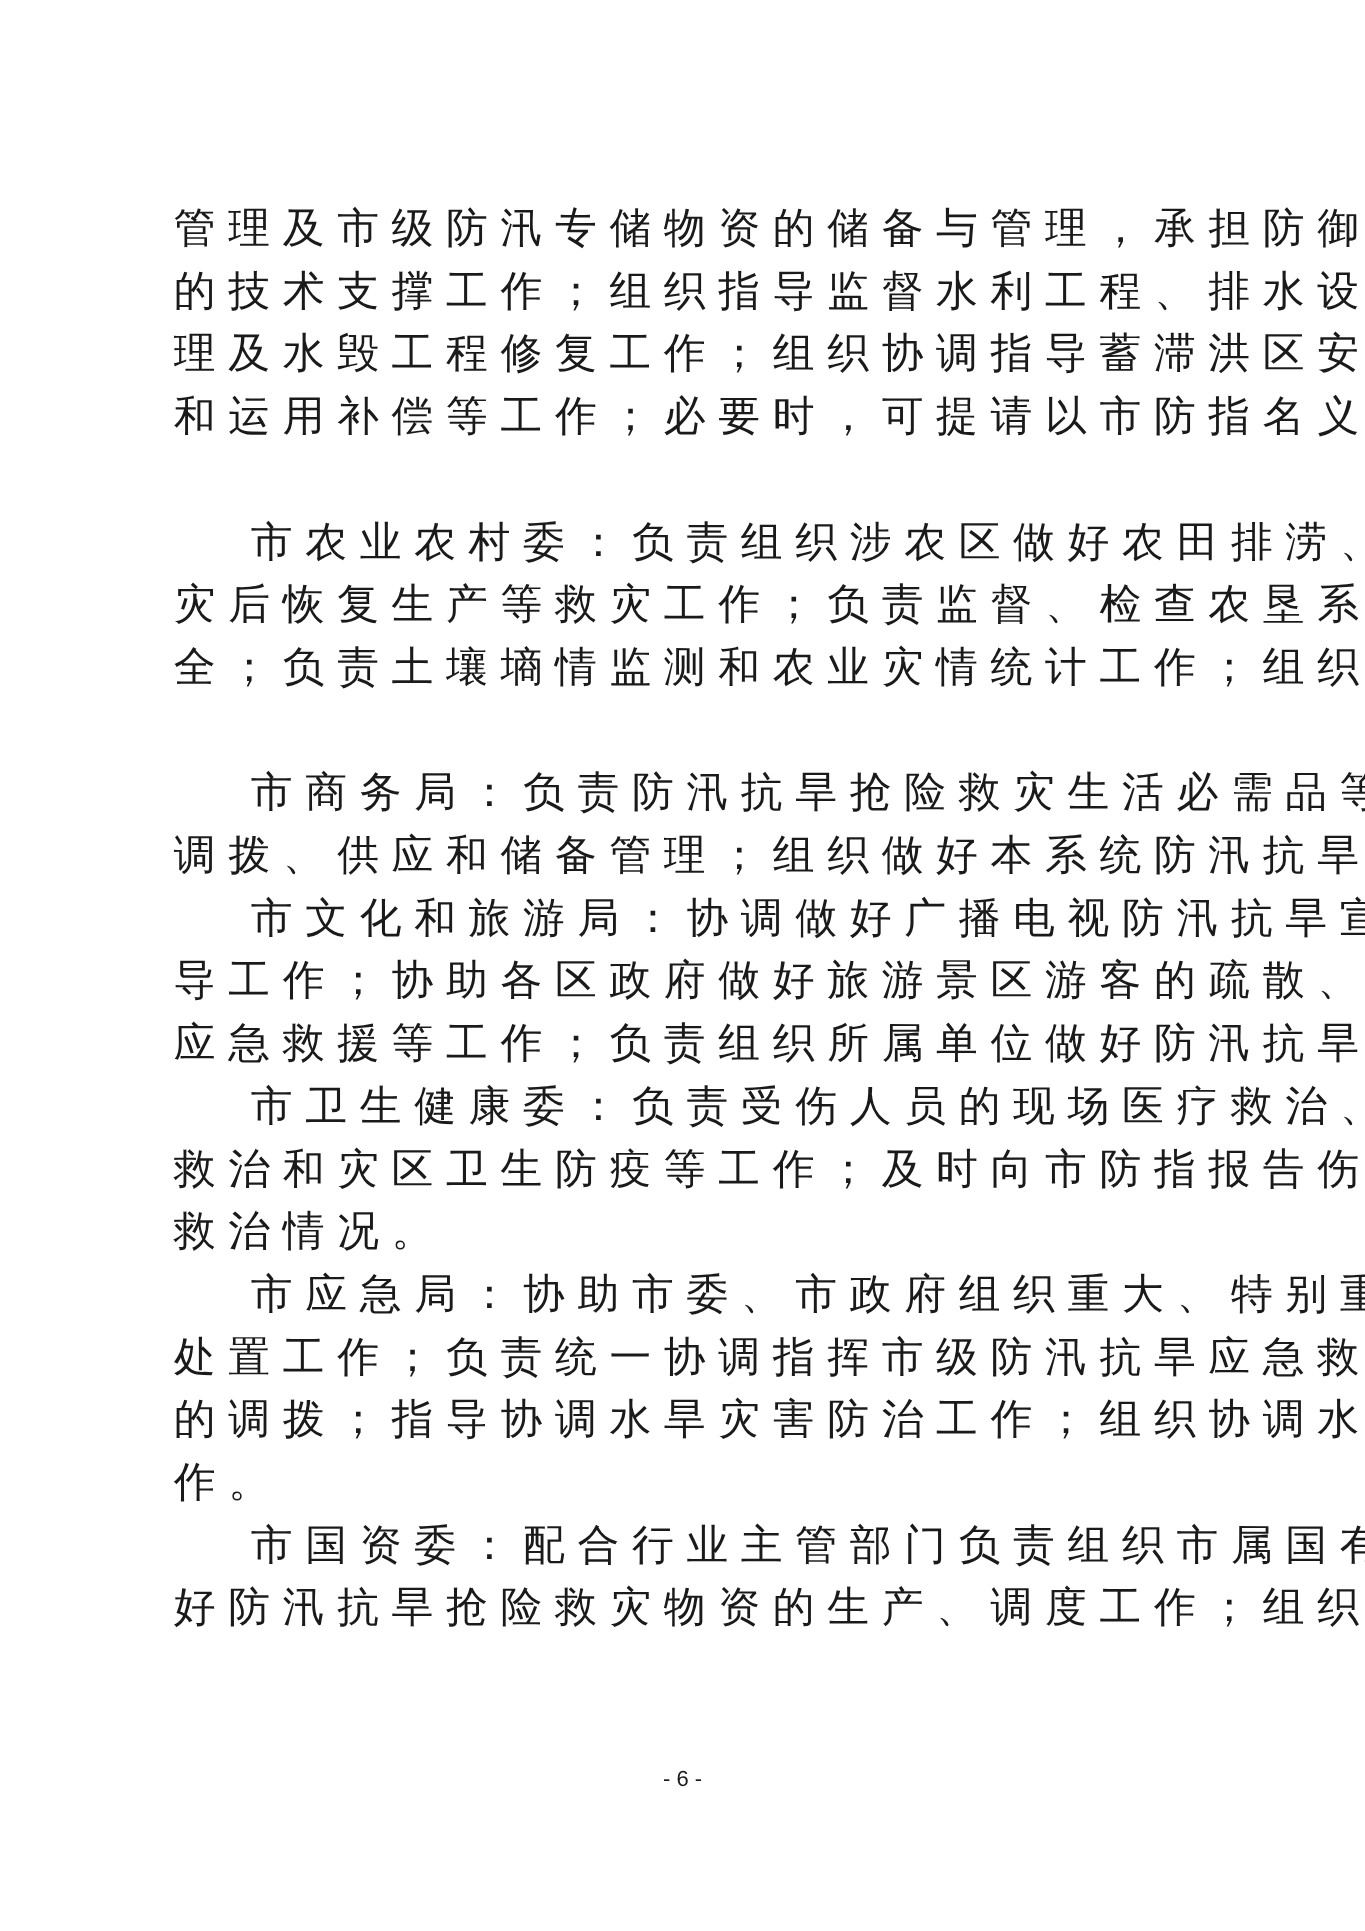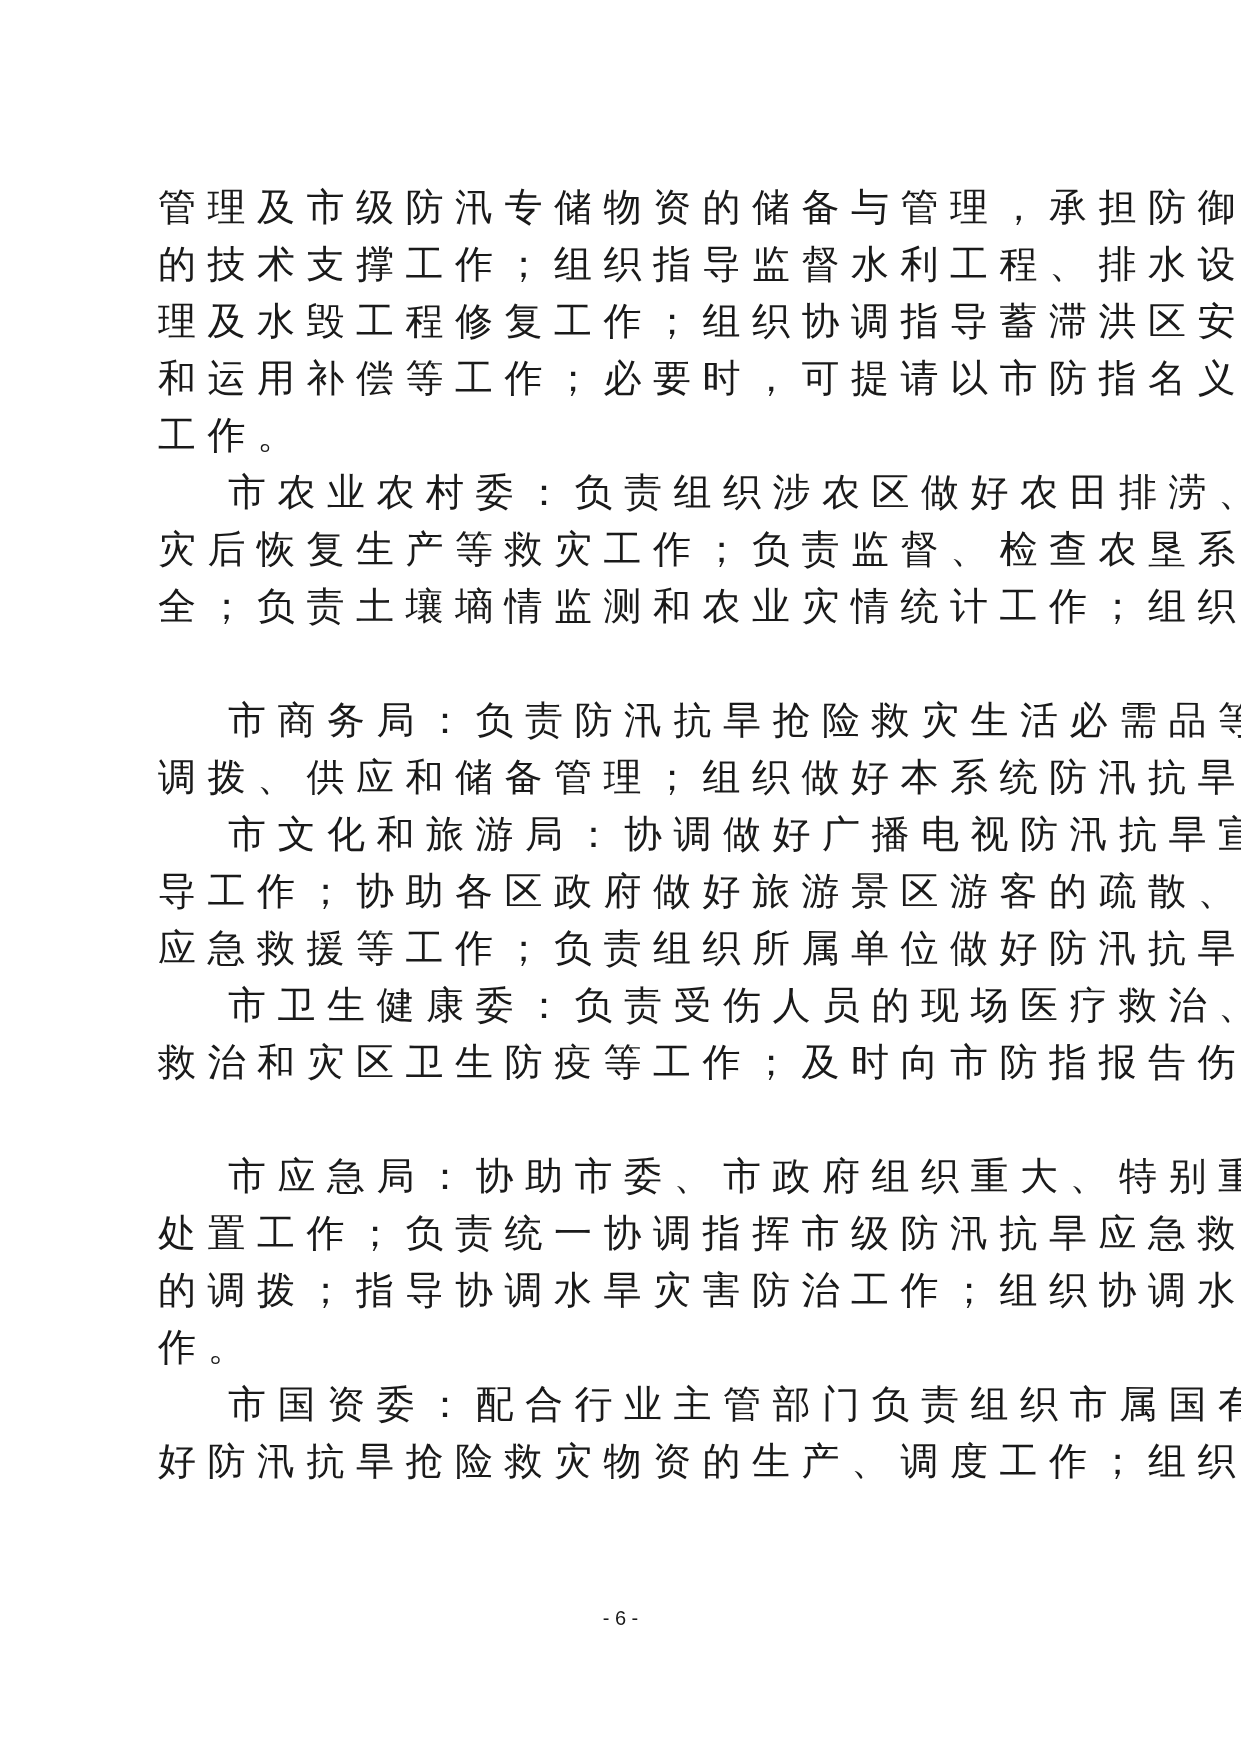--- a/index.html
+++ b/index.html
@@ -29,35 +29,35 @@
   }
 </style>
 </head>
 <body>
 
 <div class="page">
   <div class="line" style="top:179px">管理及市级防汛专储物资的储备与管理，承担防御洪水应急抢险</div>
   <div class="line" style="top:236px">的技术支撑工作；组织指导监督水利工程、排水设施安全运行管</div>
   <div class="line" style="top:293px">理及水毁工程修复工作；组织协调指导蓄滞洪区安全建设、管理</div>
   <div class="line" style="top:350px">和运用补偿等工作；必要时，可提请以市防指名义部署相关防治</div>
-  <div class="line" style="top:407px">工作。</div>
 
   <div class="line indent" style="top:464px">市农业农村委：负责组织涉农区做好农田排涝、农业抗旱及</div>
   <div class="line" style="top:521px">灾后恢复生产等救灾工作；负责监督、检查农垦系统防汛抗旱安</div>
   <div class="line" style="top:578px">全；负责土壤墒情监测和农业灾情统计工作；组织落实渔业防潮</div>
 
   <div class="line indent" style="top:692px">市商务局：负责防汛抗旱抢险救灾生活必需品等消费品物资</div>
   <div class="line" style="top:749px">调拨、供应和储备管理；组织做好本系统防汛抗旱自保等工作。</div>
 
   <div class="line indent" style="top:806px">市文化和旅游局：协调做好广播电视防汛抗旱宣传、舆论引</div>
   <div class="line" style="top:863px">导工作；协助各区政府做好旅游景区游客的疏散、转移、避险、</div>
   <div class="line" style="top:920px">应急救援等工作；负责组织所属单位做好防汛抗旱自保工作。</div>
 
   <div class="line indent" style="top:977px">市卫生健康委：负责受伤人员的现场医疗救治、转运、院内</div>
   <div class="line" style="top:1034px">救治和灾区卫生防疫等工作；及时向市防指报告伤员数量及医疗</div>
+  <div class="line" style="top:1091px">救治情况。</div>
 
   <div class="line indent" style="top:1148px">市应急局：协助市委、市政府组织重大、特别重大灾害应急</div>
   <div class="line" style="top:1205px">处置工作；负责统一协调指挥市级防汛抗旱应急救援队伍和物资</div>
   <div class="line" style="top:1262px">的调拨；指导协调水旱灾害防治工作；组织协调水旱灾害救助工</div>
   <div class="line" style="top:1319px">作。</div>
 
   <div class="line indent" style="top:1376px">市国资委：配合行业主管部门负责组织市属国有大型企业做</div>
   <div class="line" style="top:1433px">好防汛抗旱抢险救灾物资的生产、调度工作；组织所监管企业做</div>
 
   <div class="pagenum">- 6 -</div>

